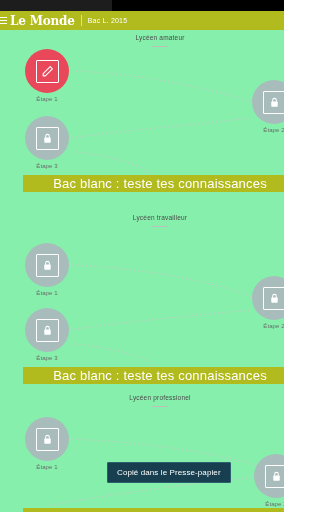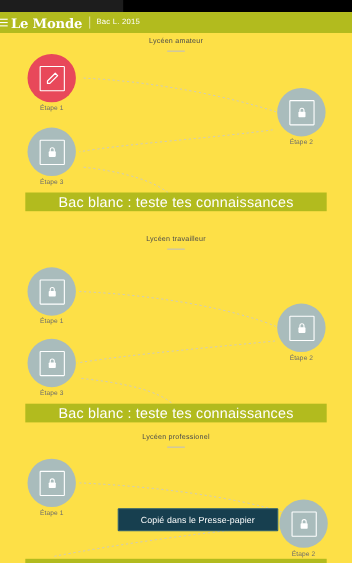--- a/index.html
+++ b/index.html
@@ -2,21 +2,21 @@
 <html><head>
 <meta charset="utf-8">
 <style>
   html,body{margin:0;padding:0;}
   body{
     width:320px;height:512px;overflow:hidden;
     background:#ffffff;
     font-family:"Liberation Sans","DejaVu Sans",sans-serif;
     -webkit-font-smoothing:antialiased;
   }
-  .screen{position:relative;width:320px;height:512px;overflow:hidden;background:#fde047;}
+  .screen{position:relative;width:284px;height:512px;overflow:hidden;background:#86efac;}
 
   
   .statusbar{
     position:absolute;left:0;top:0;width:320px;height:11px;
     background:#000000;
   }
   .statusbar .sb-left{
     position:absolute;left:0;top:0;width:112px;height:11px;
     background:#1d1d1d;
   }
@@ -95,21 +95,21 @@
   .cta{
     position:absolute;left:23px;width:274px;height:17px;
     background:#b2bb1e;display:flex;align-items:center;justify-content:center;
     color:#ffffff;font-size:13px;letter-spacing:.2px;white-space:nowrap;
   }
 
   
   .toast{
     position:absolute;left:107px;top:462px;
     background:#173f4f;border:1px solid #2d5f70;
-    padding:5px 20px;border-radius:1px;
+    padding:5px 9px;border-radius:1px;
     color:#ffffff;font-size:8px;letter-spacing:.1px;white-space:nowrap;
     z-index:40;
   }
 </style>
 </head>
 <body>
 
 <div class="screen">
 
   <div class="statusbar">

